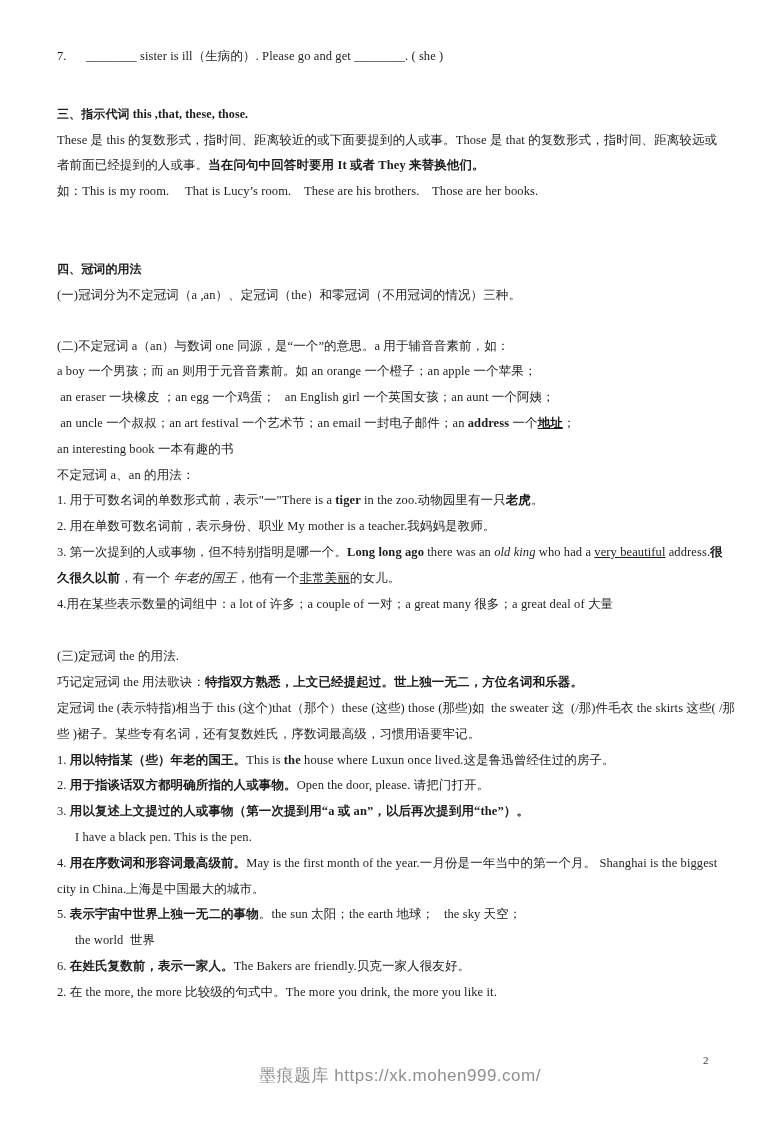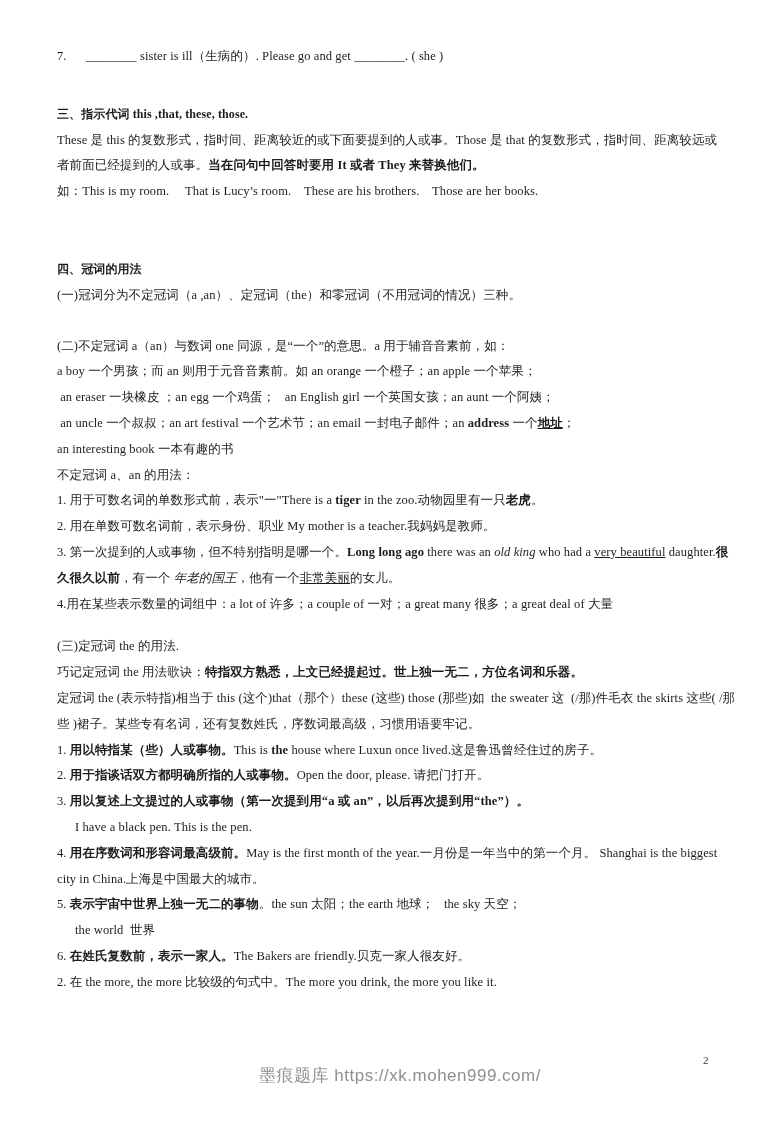--- a/index.html
+++ b/index.html
@@ -66,28 +66,28 @@
       <div class="line heading" style="margin-top: 52px;"><span class="">四、冠词的用法</span></div>
       <div class="line"><span class="">(一)冠词分为不定冠词（a ,an）、定冠词（the）和零冠词（不用冠词的情况）三种。</span></div>
       <div class="line" style="margin-top: 25px;"><span class="">(二)不定冠词 a（an）与数词 one 同源，是“一个”的意思。a 用于辅音音素前，如：</span></div>
       <div class="line"><span class="">a boy 一个男孩；而 an 则用于元音音素前。如 an orange 一个橙子；an apple 一个苹果；</span></div>
       <div class="line"><span class=""> an eraser 一块橡皮 ；an egg 一个鸡蛋；   an English girl 一个英国女孩；an aunt 一个阿姨；</span></div>
       <div class="line"><span class=""> an uncle 一个叔叔；an art festival 一个艺术节；an email 一封电子邮件；an </span><span class=" seg-b">address</span><span class=""> 一个</span><span class=" seg-b seg-u">地址</span><span class="">；</span></div>
       <div class="line"><span class="">an interesting book 一本有趣的书</span></div>
       <div class="line"><span class="">不定冠词 a、an 的用法：</span></div>
       <div class="line"><span class="">1. 用于可数名词的单数形式前，表示"一"There is a </span><span class=" seg-b">tiger</span><span class=""> in the zoo.动物园里有一只</span><span class=" seg-b">老虎</span><span class="">。</span></div>
       <div class="line"><span class="">2. 用在单数可数名词前，表示身份、职业 My mother is a teacher.我妈妈是教师。</span></div>
-      <div class="line"><span class="">3. 第一次提到的人或事物，但不特别指明是哪一个。</span><span class=" seg-b">Long long ago</span><span class=""> there was an </span><span class=" seg-i">old king</span><span class=""> who had a </span><span class=" seg-u">very beautiful</span><span class=""> daughter.</span><span class=" seg-b">很</span></div>
+      <div class="line"><span class="">3. 第一次提到的人或事物，但不特别指明是哪一个。</span><span class=" seg-b">Long long ago</span><span class=""> there was an </span><span class=" seg-i">old king</span><span class=""> who had a </span><span class=" seg-u">very beautiful</span><span class=""> address.</span><span class=" seg-b">很</span></div>
       <div class="line"><span class=" seg-b">久很久以前</span><span class="">，有一个 </span><span class=" seg-i">年老的国王</span><span class="">，他有一个</span><span class=" seg-u">非常美丽</span><span class="">的女儿。</span></div>
       <div class="line"><span class="">4.用在某些表示数量的词组中：a lot of 许多；a couple of 一对；a great many 很多；a great deal of 大量</span></div>
-      <div class="line" style="margin-top: 17px;"><span class="">(三)定冠词 the 的用法.</span></div>
+      <div class="line" style="margin-top: 27px;"><span class="">(三)定冠词 the 的用法.</span></div>
       <div class="line"><span class="">巧记定冠词 the 用法歌诀：</span><span class=" seg-b">特指双方熟悉，上文已经提起过。世上独一无二，方位名词和乐器。</span></div>
       <div class="line"><span class="">定冠词 the (表示特指)相当于 this (这个)that（那个）these (这些) those (那些)如  the sweater 这  (/那)件毛衣 the skirts 这些( /那</span></div>
       <div class="line"><span class="">些 )裙子。某些专有名词，还有复数姓氏，序数词最高级，习惯用语要牢记。</span></div>
-      <div class="line"><span class="">1. </span><span class=" seg-b">用以特指某（些）人或事物。</span><span class="">This is </span><span class=" seg-b">the</span><span class=""> house where Luxun once lived.这是鲁迅曾经住过的房子。</span></div>
+      <div class="line"><span class="">1. </span><span class=" seg-b">用以特指某（些）年老的国王。</span><span class="">This is </span><span class=" seg-b">the</span><span class=""> house where Luxun once lived.这是鲁迅曾经住过的房子。</span></div>
       <div class="line"><span class="">2. </span><span class=" seg-b">用于指谈话双方都明确所指的人或事物。</span><span class="">Open the door, please. 请把门打开。</span></div>
       <div class="line"><span class="">3. </span><span class=" seg-b">用以复述上文提过的人或事物（第一次提到用“a 或 an”，以后再次提到用“the”）。</span></div>
       <div class="line indent"><span class="">I have a black pen. This is the pen.</span></div>
       <div class="line"><span class="">4. </span><span class=" seg-b">用在序数词和形容词最高级前。</span><span class="">May is the first month of the year.一月份是一年当中的第一个月。 Shanghai is the biggest</span></div>
       <div class="line"><span class="">city in China.上海是中国最大的城市。</span></div>
       <div class="line"><span class="">5. </span><span class=" seg-b">表示宇宙中世界上独一无二的事物</span><span class="">。the sun 太阳；the earth 地球；   the sky 天空；</span></div>
       <div class="line indent"><span class="">the world  世界</span></div>
       <div class="line"><span class="">6. </span><span class=" seg-b">在姓氏复数前，表示一家人。</span><span class="">The Bakers are friendly.贝克一家人很友好。</span></div>
       <div class="line"><span class="">2. 在 the more, the more 比较级的句式中。The more you drink, the more you like it.</span></div>
     </div>

